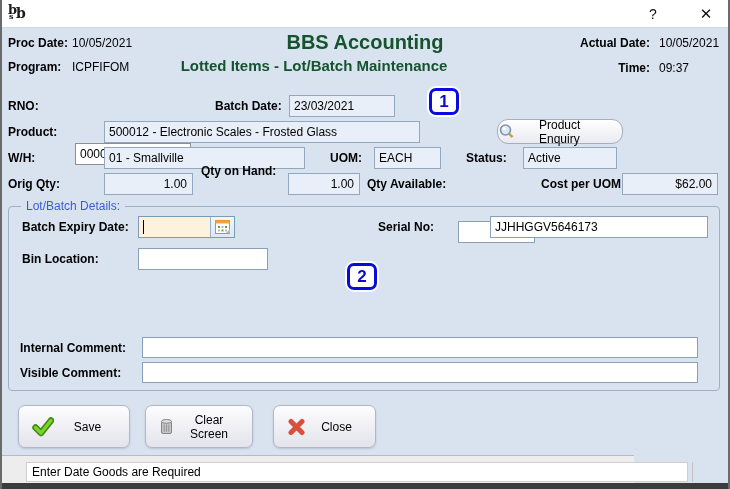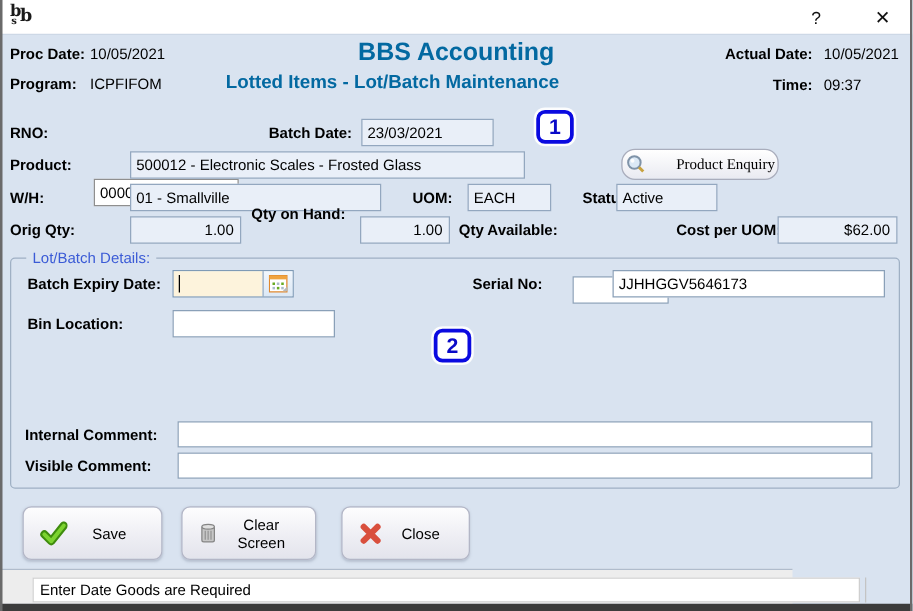--- a/index.html
+++ b/index.html
@@ -35,21 +35,21 @@
     position:absolute;top:0;height:27px;display:flex;align-items:center;justify-content:center;
     font-size:14px;color:#111;cursor:default;
   }
   .logo{
     margin-left:8px;width:20px;height:20px;position:relative;
     font-family:"DejaVu Serif", serif;font-weight:bold;color:#1a1a1a;
   }
   .logo .b1{position:absolute;left:0;top:-2px;font-size:13px;}
   .logo .s1{position:absolute;left:1px;top:7px;font-size:8px;}
   .logo .b2{position:absolute;left:8px;top:1px;font-size:14px;}
-  .navy{color:#0369a1;}
+  .navy{color:#14532d;}
   .badge{
     position:absolute;width:30px;height:27px;background:#fff;
     border:3px solid #0a0ae0;border-radius:7px;box-sizing:border-box;
     display:flex;align-items:center;justify-content:center;
     font-size:17px;font-weight:bold;color:#0a0ac8;
     box-shadow:0 0 0 2px rgba(255,255,255,0.9);
   }
   .groupbox{
     position:absolute;left:8px;top:206px;width:712px;height:185px;
     border:1px solid #9fb0c4;border-radius:4px;box-sizing:border-box;
@@ -70,21 +70,21 @@
   .mini-btn{
     box-sizing:border-box;width:24px;height:20px;border-left:1px solid #9ab0c6;
     background:linear-gradient(#f2f7fd,#dce8f5);
     display:flex;align-items:center;justify-content:center;
   }
   .enquiry-btn{
     position:absolute;left:497px;top:119px;width:126px;height:25px;box-sizing:border-box;
     border:1px solid #a9adbc;border-radius:11px;
     background:linear-gradient(#ffffff,#e9eaf1);
     display:flex;align-items:center;justify-content:center;gap:24px;
-    font-size:12px;color:#000;cursor:default;font-family:Liberation Serif, serif;
+    font-size:12px;color:#000;cursor:default;
   }
   .statusbar{
     position:absolute;left:0;top:455px;width:634px;height:28px;
     background:#ededed;border-top:1px solid #b0bccc;box-sizing:border-box;
   }
   .status-box{
     position:absolute;left:26px;top:6px;width:662px;height:20px;box-sizing:border-box;
     background:#fff;border:1px solid #cfcfcf;
     font-size:12px;display:flex;align-items:center;padding-left:5px;
   }
@@ -147,21 +147,21 @@
       </svg>
   </span>
   <span>Product Enquiry</span>
 </div>
 
 <div class="lbl" style="left:8px;top:151px;">W/H:</div>
 <div class="fld" style="left:104px;top:147px;width:201px;">01 - Smallville</div>
 <div class="lbl" style="left:330px;top:151px;">UOM:</div>
 <div class="fld" style="left:374px;top:147px;width:67px;">EACH</div>
 <div class="lbl" style="left:466px;top:151px;">Status:</div>
-<div class="fld" style="left:493px;top:147px;width:81px;">Active</div>
+<div class="fld" style="left:523px;top:147px;width:94px;">Active</div>
 
 <div class="lbl" style="left:8px;top:177px;">Orig Qty:</div>
 <div class="fld num" style="left:104px;top:173px;width:89px;">1.00</div>
 <div class="lbl" style="left:201px;top:164px;">Qty on Hand:</div>
 <div class="fld num" style="left:288px;top:173px;width:72px;">1.00</div>
 <div class="lbl" style="left:367px;top:177px;">Qty Available:</div>
 <div class="fld num white" style="left:458px;top:173px;width:77px;font-weight:bold;color:#1111a8;">1.00</div>
 <div class="lbl" style="left:541px;top:177px;">Cost per UOM:</div>
 <div class="fld num" style="left:622px;top:173px;width:96px;">$62.00</div>
 

